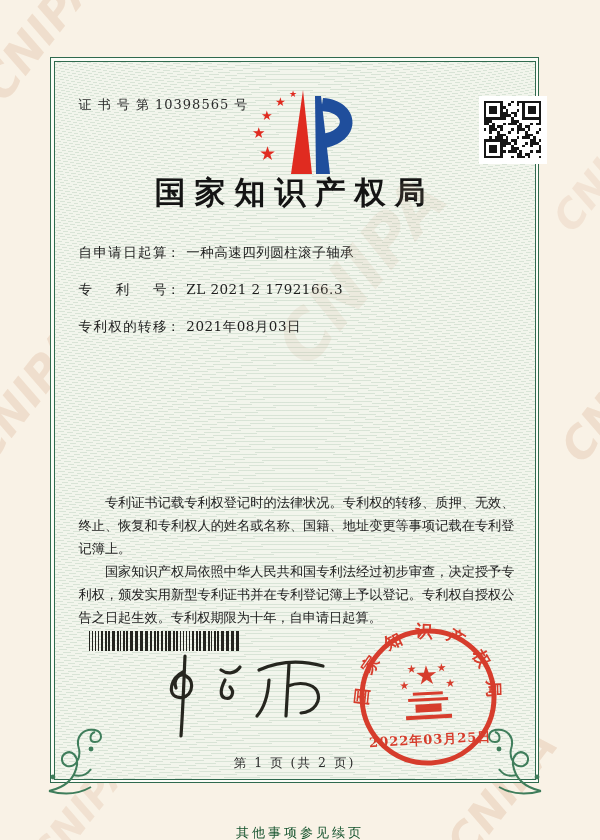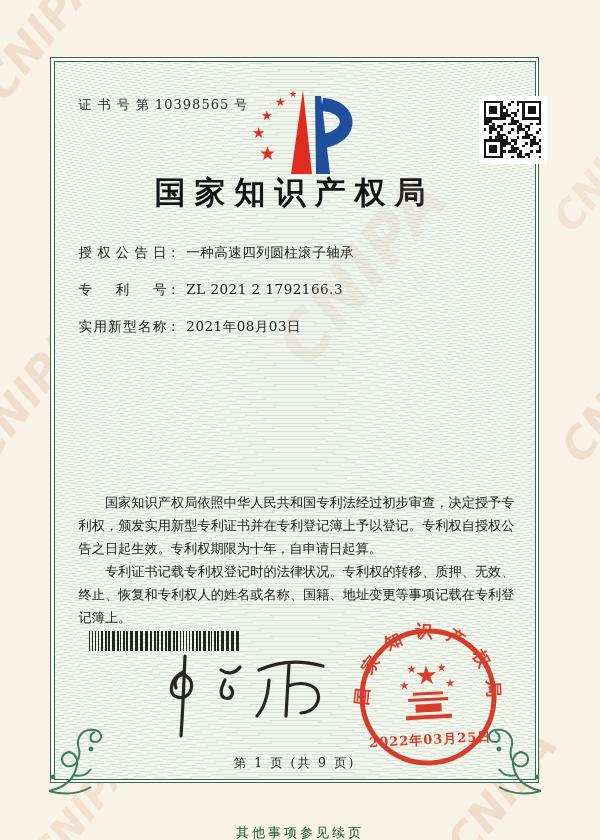--- a/index.html
+++ b/index.html
@@ -559,36 +559,36 @@
           <i></i>
           <i></i>
           <i class="d"></i>
         </div>
     </div>
 
     <div class="title">国家知识产权局</div>
 
     <div class="fields">
       <div class="field">
-        <span class="flabel">授权公告日</span><span class="colon">：</span>
+        <span class="flabel">自申请日起算</span><span class="colon">：</span>
         <span class="fvalue">一种高速四列圆柱滚子轴承</span>
       </div>
       <div class="field">
         <span class="flabel">专利号</span><span class="colon">：</span>
         <span class="fvalue">ZL 2021 2 1792166.3</span>
       </div>
       <div class="field">
-        <span class="flabel">实用新型名称</span><span class="colon">：</span>
+        <span class="flabel">专利权的转移</span><span class="colon">：</span>
         <span class="fvalue">2021年08月03日</span>
       </div>
     </div>
 
     <div class="body-paras">
+      <p>专利证书记载专利权登记时的法律状况。专利权的转移、质押、无效、终止、恢复和专利权人的姓名或名称、国籍、地址变更等事项记载在专利登记簿上。</p>
       <p>国家知识产权局依照中华人民共和国专利法经过初步审查，决定授予专利权，颁发实用新型专利证书并在专利登记簿上予以登记。专利权自授权公告之日起生效。专利权期限为十年，自申请日起算。</p>
-      <p>专利证书记载专利权登记时的法律状况。专利权的转移、质押、无效、终止、恢复和专利权人的姓名或名称、国籍、地址变更等事项记载在专利登记簿上。</p>
     </div>
 
     <div class="barcode">
         <span class="bar" style="width: 1px;"></span>
         <span class="gap" style="width: 2px;"></span>
         <span class="bar" style="width: 1px;"></span>
         <span class="gap" style="width: 2px;"></span>
         <span class="bar" style="width: 1px;"></span>
         <span class="gap" style="width: 2px;"></span>
         <span class="bar" style="width: 1px;"></span>
@@ -694,21 +694,21 @@
         <text x="85" y="50" font-size="11">★</text>
         <text x="93" y="66" font-size="11">★</text>
         <rect x="60" y="70" width="30" height="3"></rect>
         <rect x="55" y="76" width="40" height="3"></rect>
         <rect x="62" y="82" width="26" height="8"></rect>
         <rect x="52" y="93" width="46" height="4"></rect>
       </g>
       <text x="75" y="122" text-anchor="middle" font-size="13" font-weight="700" fill="#d5301f" letter-spacing="1">2022年03月25日</text>
     </svg>
 
-    <div class="page-no">第 1 页 (共 9 页)</div>
+    <div class="page-no">第 1 页 (共 2 页)</div>
 
     <svg class="flourish fl-left" width="84" height="84" viewBox="0 0 84 84">
       <g fill="none" stroke="#3f7d5b" stroke-width="2">
         <path d="M6,76 C24,72 32,62 34,50 C35,41 29,35 23,38 C17,41 18,49 24,51 C32,53 38,44 36,34"></path>
         <path d="M36,34 C32,22 40,13 52,15 C60,17 60,27 52,27 C46,27 46,19 52,17"></path>
         <path d="M6,76 C20,80 34,80 48,72"></path>
         <path d="M30,60 C38,62 44,60 48,54"></path>
       </g>
       <circle cx="10" cy="62" r="2.4" fill="#3f7d5b"></circle>
       <circle cx="48" cy="34" r="2.4" fill="#3f7d5b"></circle>

